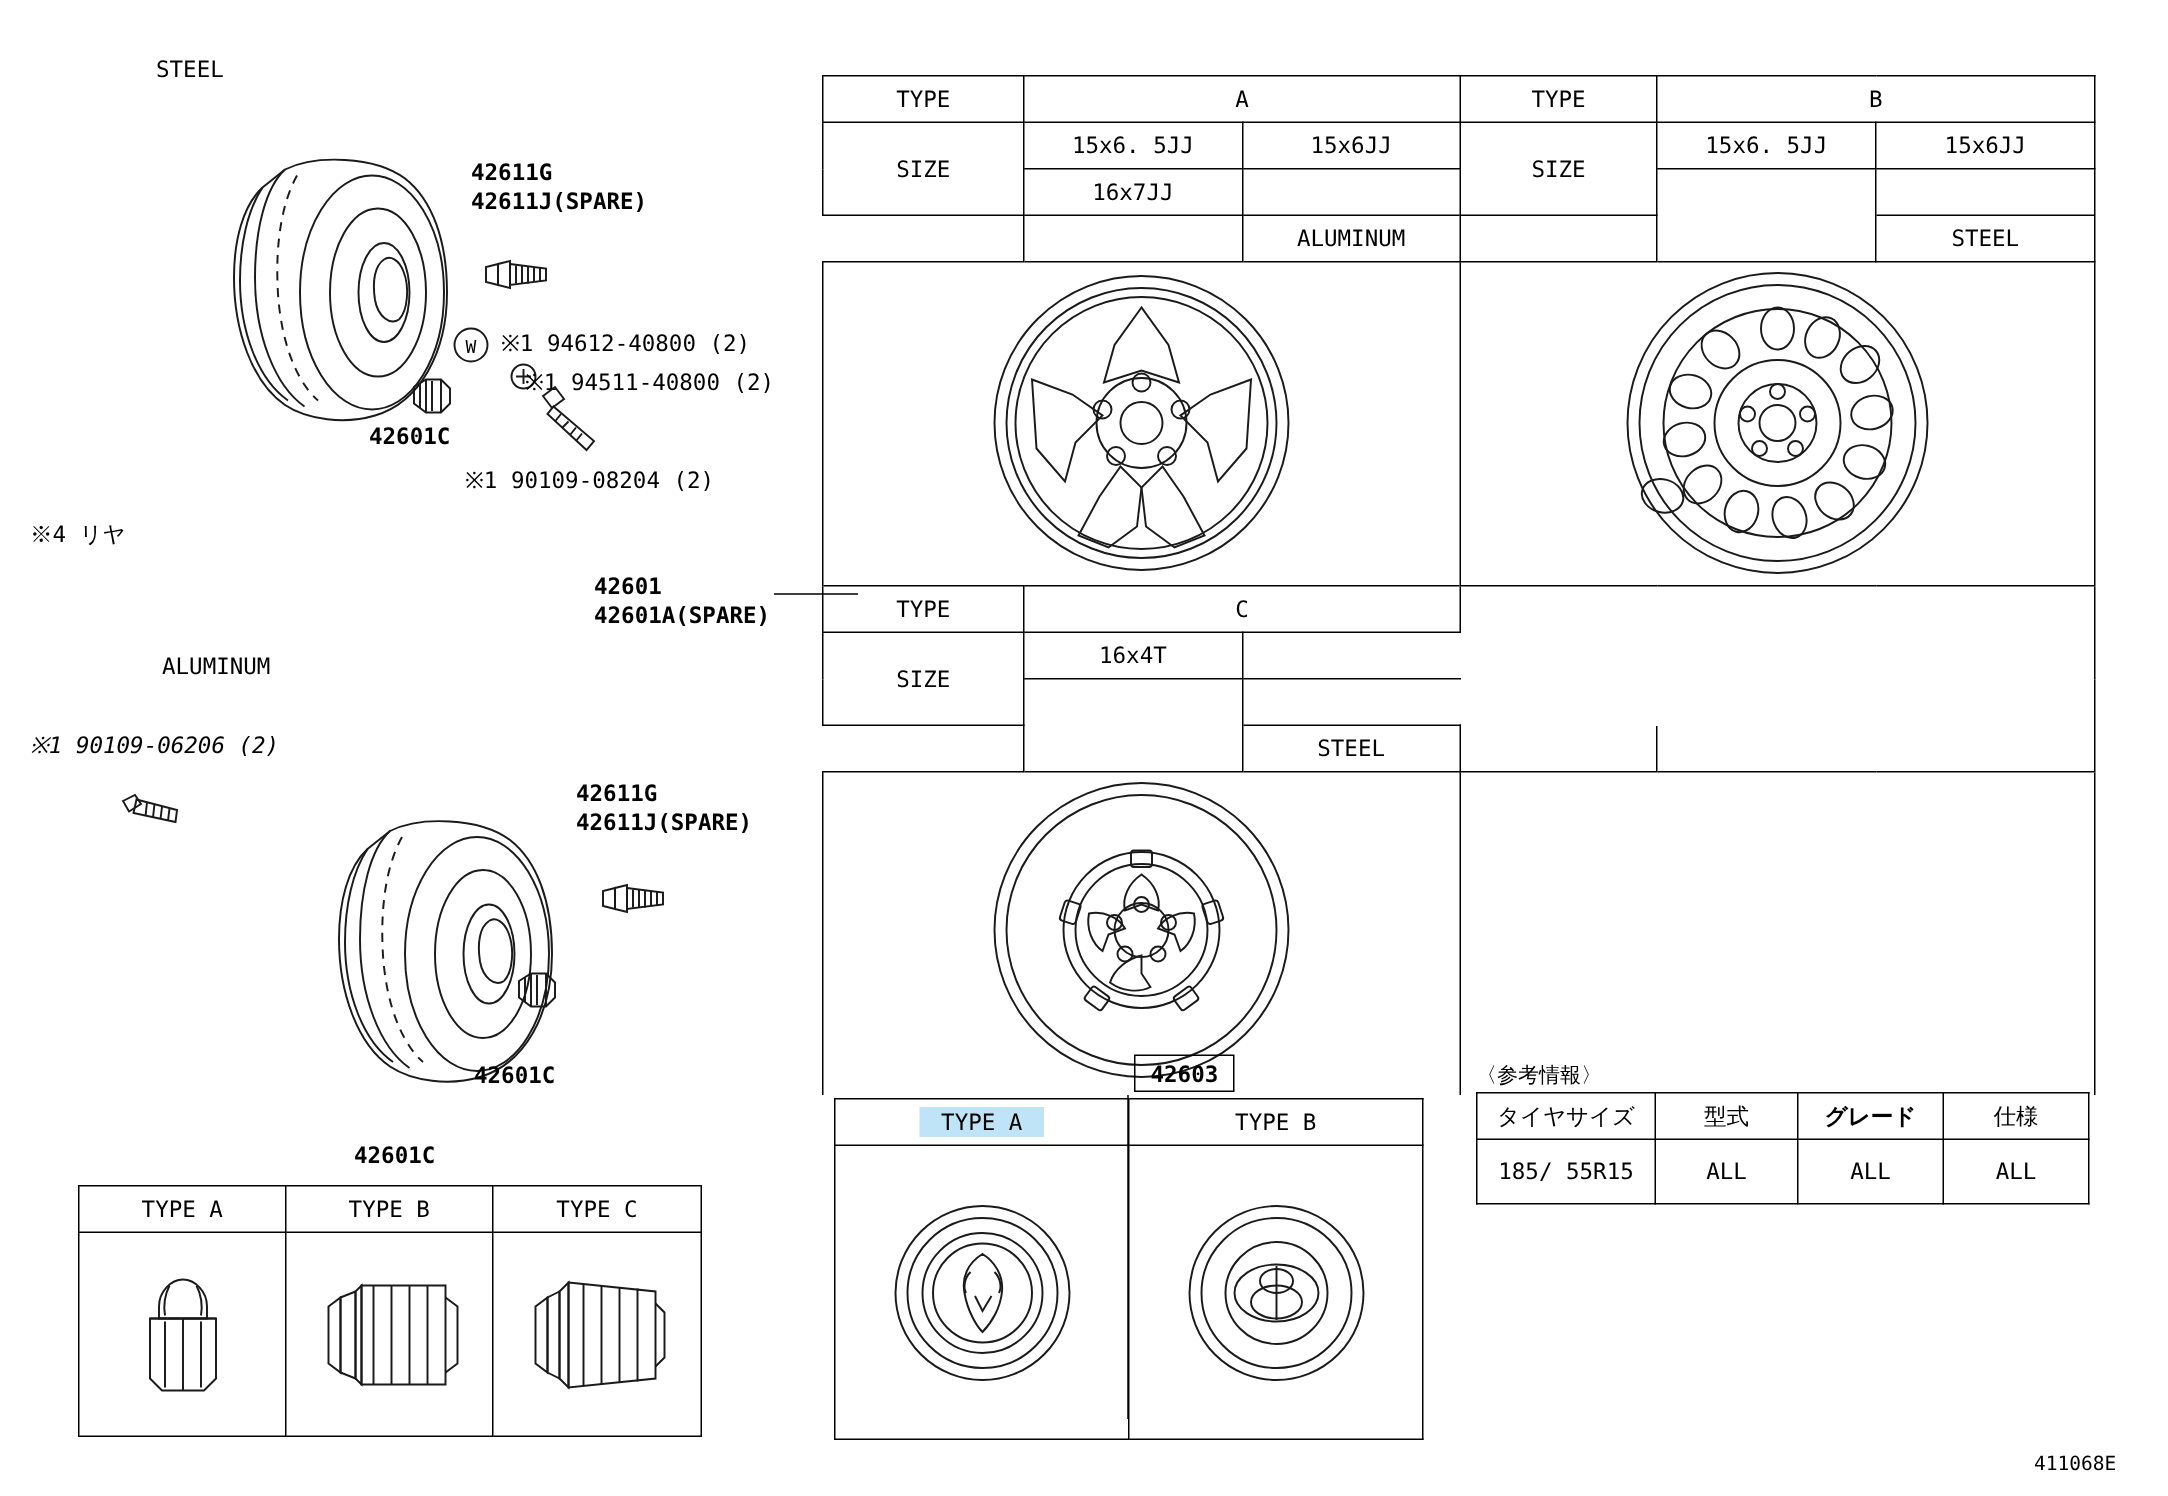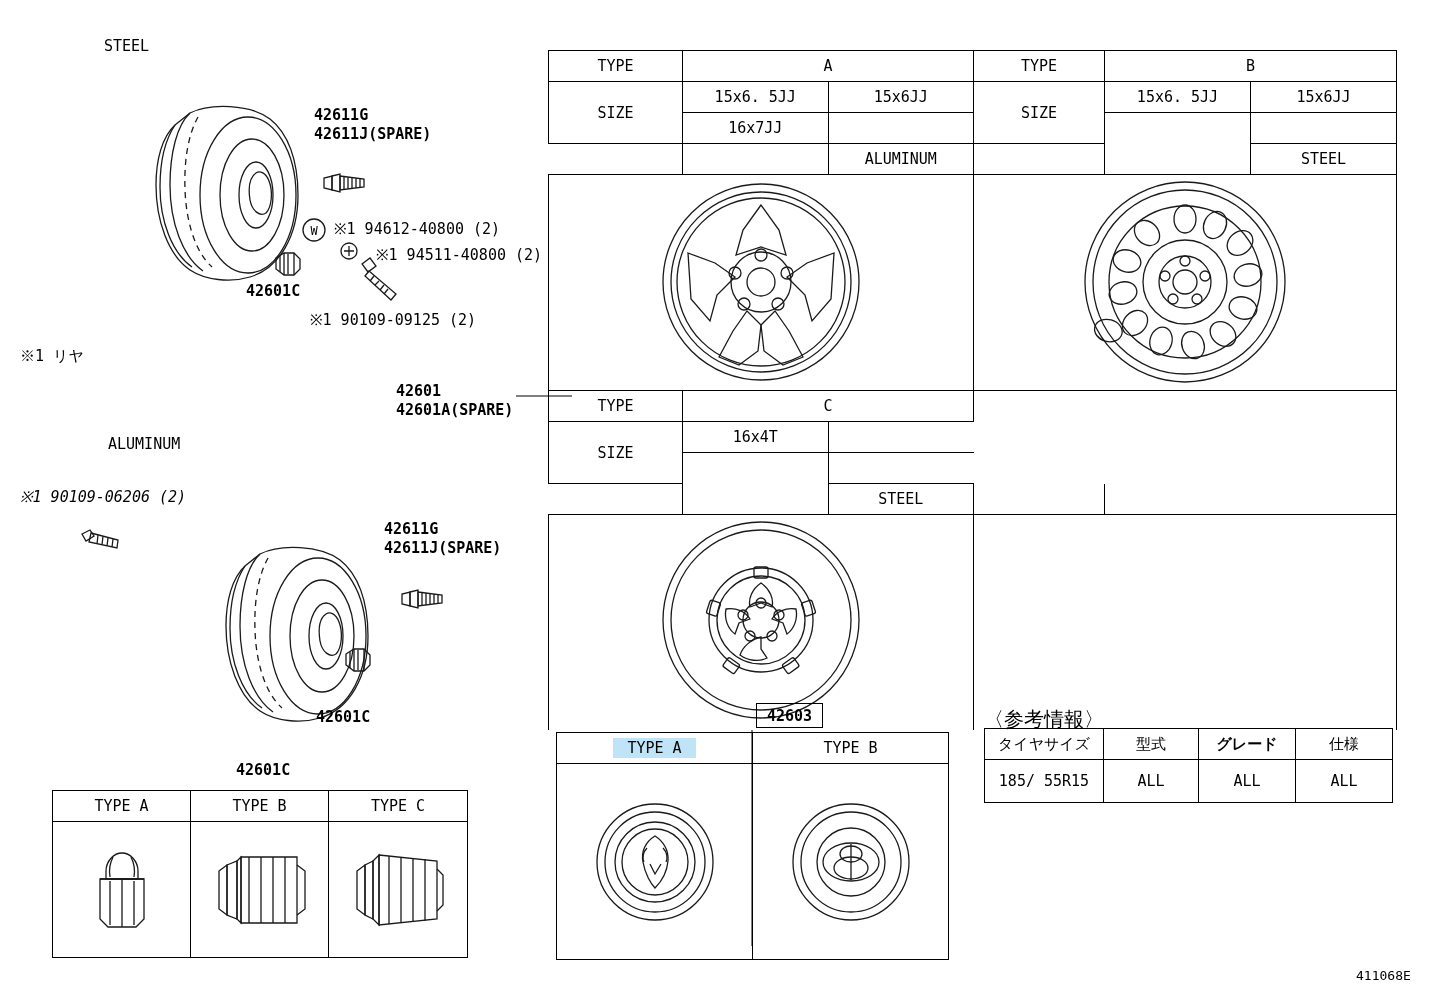--- a/index.html
+++ b/index.html
@@ -43,21 +43,21 @@
   .noborder-t { border-top: none !important; }
   .noborder-b { border-bottom: none !important; }
   .hl {
     background: #bfe4f7;
   }
   svg { display: block; overflow: visible; }
   .line { stroke: #000; stroke-width: 1; fill: none; }
   .wheelline { stroke: #1a1a1a; stroke-width: 1.3; fill: none; }
   .jp {
     font-family: "DejaVu Sans", sans-serif;
-    font-size: 20px;
+    font-size: 14px;
   }
 </style>
 </head>
 <body>
 
 <div class="abs" style="left:104px; top:36px;">
   <span class="lbl">STEEL</span>
 </div>
 
 <div class="abs" style="left:80px; top:55px;">
@@ -114,37 +114,37 @@
 <div class="abs" style="left:334px; top:218px;">
   <span class="lbl">※1 94612-40800 (2)</span>
 </div>
 
 <div class="abs" style="left:338px; top:240px;">
   <svg width="24" height="24" viewBox="0 0 24 24">
     <circle class="wheelline" cx="11" cy="11" r="8"></circle>
     <path class="wheelline" d="M6,11 L16,11 M11,6 L11,16"></path>
   </svg>
 </div>
-<div class="abs" style="left:376px; top:244px;">
+<div class="abs" style="left:350px; top:244px;">
   <span class="lbl">※1 94511-40800 (2)</span>
 </div>
 
 <div class="abs" style="left:356px; top:256px;">
   <svg width="54" height="50" viewBox="0 0 54 50">
     <path class="wheelline" d="M6,8 L14,2 L20,10 L12,16 Z"></path>
     <path class="wheelline" d="M13,15 L40,38 L35,44 L9,20 Z"></path>
     <path class="wheelline" d="M18,20 L14,25 M23,25 L19,29 M28,29 L24,34 M32,33 L28,38"></path>
   </svg>
 </div>
 <div class="abs" style="left:310px; top:309px;">
-  <span class="lbl">※1 90109-09125 (2)</span>
+  <span class="lbl">※1 90109-08204 (2)</span>
 </div>
 
 <div class="abs" style="left:20px; top:346px;">
-  <span class="lbl">※1 リヤ</span>
+  <span class="lbl">※4 リヤ</span>
 </div>
 
 <div class="abs" style="left:396px; top:381px;">
   <span class="lbl bold">42601</span>
 </div>
 <div class="abs" style="left:396px; top:400px;">
   <span class="lbl bold">42601A(SPARE)</span>
 </div>
 <div class="abs" style="left:516px; top:392px;">
   <svg width="60" height="12" viewBox="0 0 60 12">

